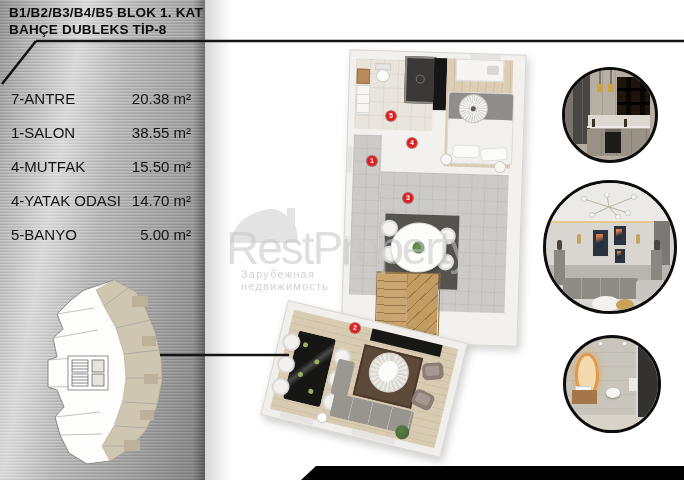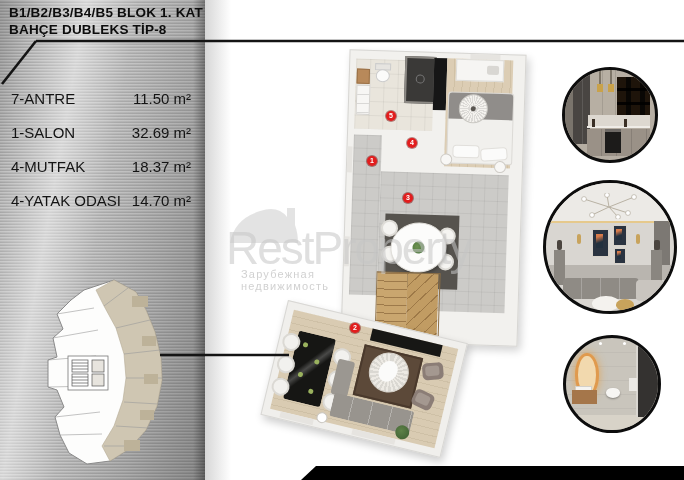--- a/index.html
+++ b/index.html
@@ -187,33 +187,37 @@
   <div class="panel-fade"></div>
 
   <div class="plan-header">
     <div>B1/B2/B3/B4/B5 BLOK 1. KAT</div>
     <div>BAHÇE DUBLEKS TİP-8</div>
   </div>
 
   <div class="room-list">
     <div class="room-row">
       <span class="label">7-ANTRE</span>
-      <span class="area">11.50 m²</span>
+      <span class="area">20.38 m²</span>
     </div>
     <div class="room-row">
       <span class="label">1-SALON</span>
-      <span class="area">32.69 m²</span>
+      <span class="area">38.55 m²</span>
     </div>
     <div class="room-row">
       <span class="label">4-MUTFAK</span>
-      <span class="area">18.37 m²</span>
+      <span class="area">15.50 m²</span>
     </div>
     <div class="room-row">
       <span class="label">4-YATAK ODASI</span>
       <span class="area">14.70 m²</span>
+    </div>
+    <div class="room-row">
+      <span class="label">5-BANYO</span>
+      <span class="area">5.00 m²</span>
     </div>
   </div>
 
   <svg class="site-plan" width="142" height="192" viewBox="0 0 142 192">
     <path d="M60,12 L90,2 L112,14 L122,32 L131,54 L137,80 L138,102 L133,128 L122,152 L105,171 L86,183 L63,186 L45,175 L36,157 L31,139 L40,129 L33,112 L24,109 L24,82 L33,79 L29,60 L39,51 L33,36 L47,22 Z" fill="#fdfdfc" stroke="#8a8a8a" stroke-width="1"></path>
     <path d="M90,2 L112,14 L122,32 L131,54 L137,80 L138,102 L133,128 L122,152 L105,171 L86,183 L78,168 L90,148 L99,122 L102,100 L100,76 L92,50 L80,28 L72,12 Z" fill="#cfc6b2" stroke="#b5ab95" stroke-width="0.6"></path>
     <g stroke="#9a9a9a" stroke-width="0.6">
       <path d="M80,28 L104,10"></path>
         <path d="M92,50 L126,42"></path>
         <path d="M100,76 L136,72"></path>

